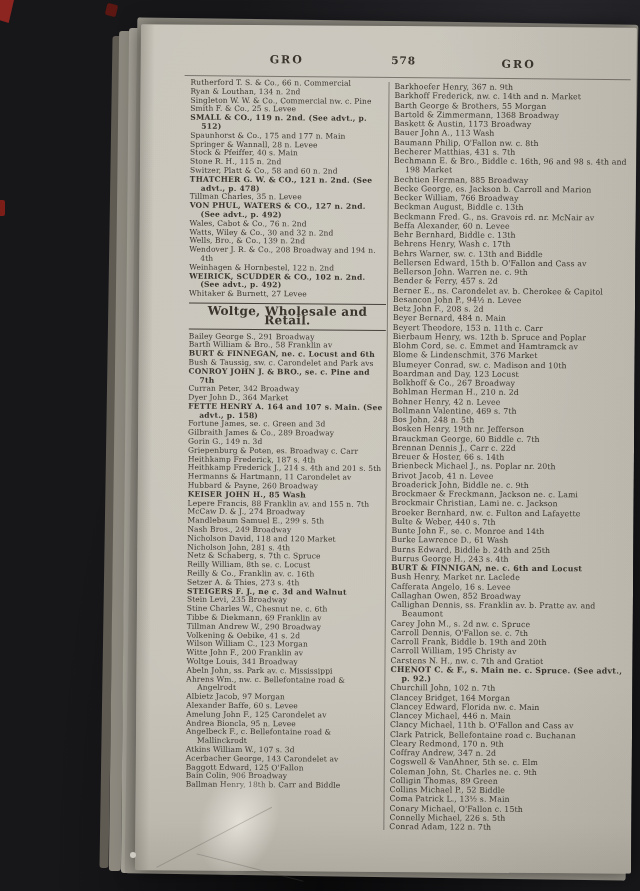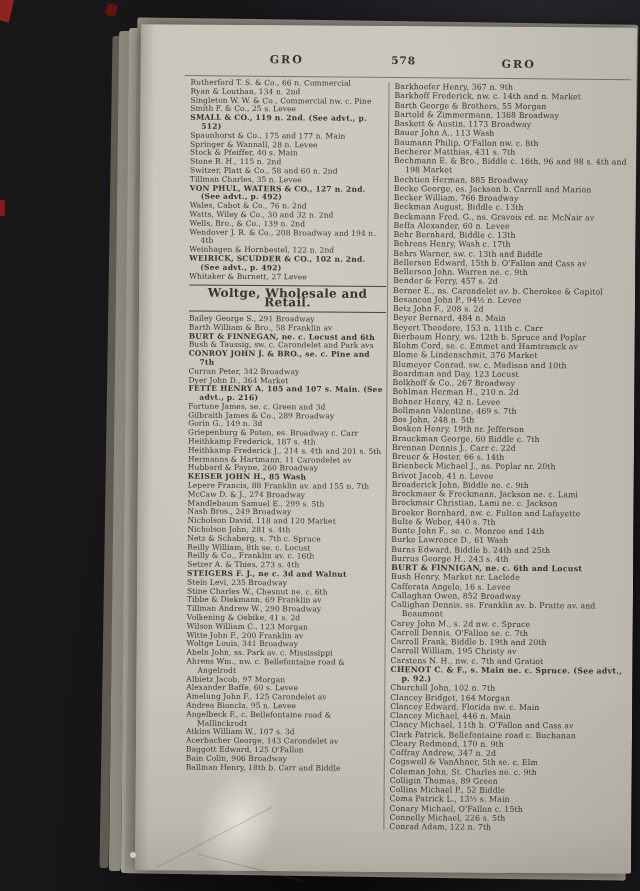--- a/index.html
+++ b/index.html
@@ -84,20 +84,21 @@
           <div class="entry">Rutherford T. S. &amp; Co., 66 n. Commercial</div>
           <div class="entry">Ryan &amp; Louthan, 134 n. 2nd</div>
           <div class="entry">Singleton W. W. &amp; Co., Commercial nw. c. Pine</div>
           <div class="entry">Smith F. &amp; Co., 25 s. Levee</div>
           <div class="entry bold">SMALL &amp; CO., 119 n. 2nd.  (See advt., p. 512)</div>
           <div class="entry">Spaunhorst &amp; Co., 175 and 177 n. Main</div>
           <div class="entry">Springer &amp; Wannall, 28 n. Levee</div>
           <div class="entry">Stock &amp; Pfeiffer, 40 s. Main</div>
           <div class="entry">Stone R. H., 115 n. 2nd</div>
           <div class="entry">Switzer, Platt &amp; Co., 58 and 60 n. 2nd</div>
+          <div class="entry bold">THATCHER G. W. &amp; CO., 121 n. 2nd.  (See advt., p. 478)</div>
           <div class="entry">Tillman Charles, 35 n. Levee</div>
           <div class="entry bold">VON PHUL, WATERS &amp; CO., 127 n. 2nd.  (See advt., p. 492)</div>
           <div class="entry">Wales, Cabot &amp; Co., 76 n. 2nd</div>
           <div class="entry">Watts, Wiley &amp; Co., 30 and 32 n. 2nd</div>
           <div class="entry">Wells, Bro., &amp; Co., 139 n. 2nd</div>
           <div class="entry">Wendover J. R. &amp; Co., 208 Broadway and 194 n. 4th</div>
           <div class="entry">Weinhagen &amp; Hornbestel, 122 n. 2nd</div>
           <div class="entry bold">WEIRICK, SCUDDER &amp; CO., 102 n. 2nd.  (See advt., p. 492)</div>
           <div class="entry">Whitaker &amp; Burnett, 27 Levee</div>
         </div>
@@ -105,21 +106,21 @@
       <div class="section-title">Woltge, Wholesale and Retail.</div>
 
       <div>
           <div class="entry">Bailey George S., 291 Broadway</div>
           <div class="entry">Barth William &amp; Bro., 58 Franklin av</div>
           <div class="entry bold">BURT &amp; FINNEGAN, ne. c. Locust and 6th</div>
           <div class="entry">Bush &amp; Taussig, sw. c. Carondelet and Park avs</div>
           <div class="entry bold">CONROY JOHN J. &amp; BRO., se. c. Pine and 7th</div>
           <div class="entry">Curran Peter, 342 Broadway</div>
           <div class="entry">Dyer John D., 364 Market</div>
-          <div class="entry bold">FETTE HENRY A. 105 and 107 s. Main.  (See advt., p. 216)</div>
+          <div class="entry bold">FETTE HENRY A. 164 and 107 s. Main.  (See advt., p. 158)</div>
           <div class="entry">Fortune James, se. c. Green and 3d</div>
           <div class="entry">Gilbraith James &amp; Co., 289 Broadway</div>
           <div class="entry">Gorin G., 149 n. 3d</div>
           <div class="entry">Griepenburg &amp; Poten, es. Broadway c. Carr</div>
           <div class="entry">Heithkamp Frederick, 187 s. 4th</div>
           <div class="entry">Heithkamp Frederick J., 214 s. 4th and 201 s. 5th</div>
           <div class="entry">Hermanns &amp; Hartmann, 11 Carondelet av</div>
           <div class="entry">Hubbard &amp; Payne, 260 Broadway</div>
           <div class="entry bold">KEISER JOHN H., 85 Wash</div>
           <div class="entry">Lepere Francis, 88 Franklin av. and 155 n. 7th</div>

